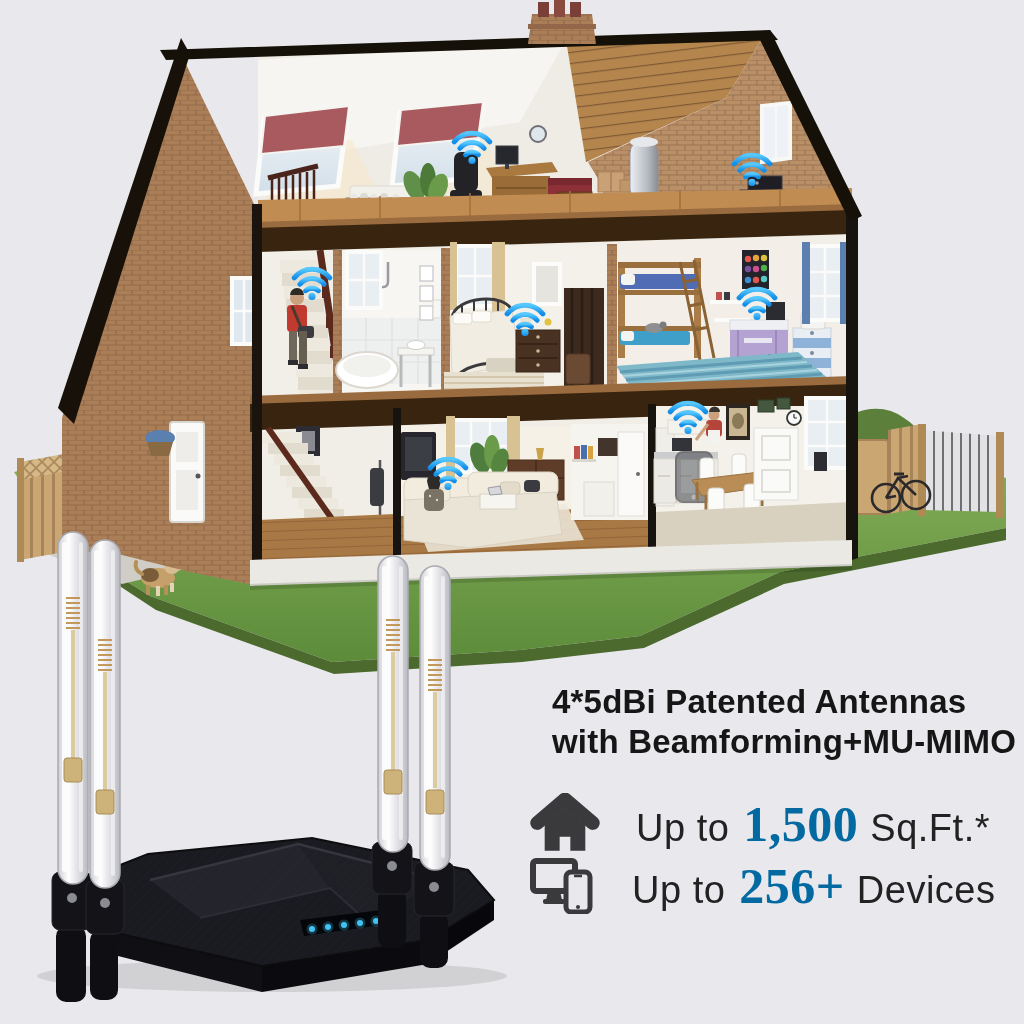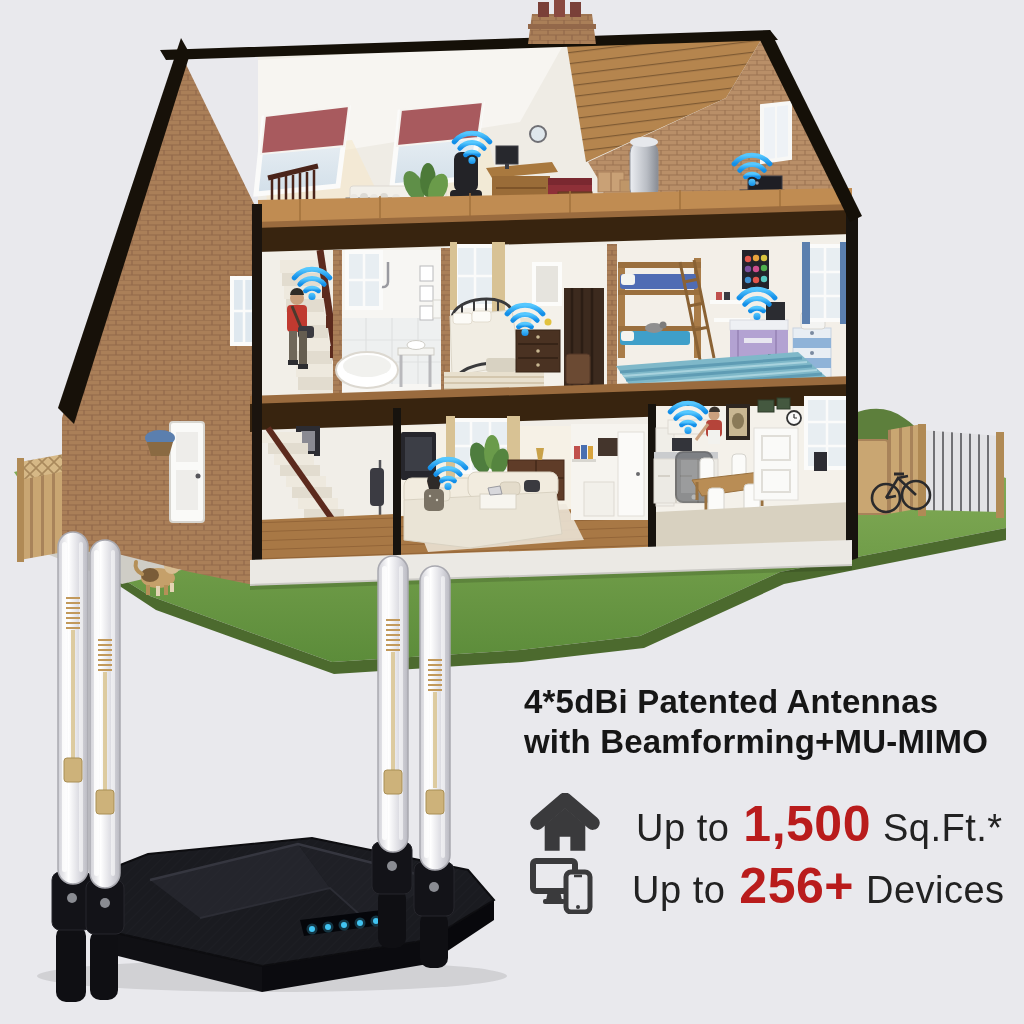--- a/index.html
+++ b/index.html
@@ -1,27 +1,27 @@
 <!DOCTYPE html>
 <html><head>
 <meta charset="utf-8">
 <style>
   html,body{margin:0;padding:0;background:#e9e9ed;}
   .canvas{position:relative;width:1024px;height:1024px;background:#e9e9ed;overflow:hidden;
           font-family:"Liberation Sans",sans-serif;}
   .scene{position:absolute;left:0;top:0;width:1024px;height:1024px;display:block;}
   .copy{position:absolute;left:0;top:0;width:1024px;height:1024px;pointer-events:none;}
-  .headline{position:absolute;left:524px;top:682px;font-weight:bold;font-size:33px;
+  .headline{position:absolute;left:552px;top:682px;font-weight:bold;font-size:33px;
             line-height:40px;color:#161616;letter-spacing:.2px;}
   .stat-row{position:absolute;left:530px;display:flex;align-items:center;}
   .stat-row.r1{top:788px;height:72px;}
   .stat-row.r2{top:850px;height:72px;}
   .stat-icon{flex:0 0 auto;margin-right:36px;}
   .stat-text{white-space:nowrap;font-size:38px;color:#222222;letter-spacing:.5px;}
-  .stat-text .val{font-weight:bold;font-size:50px;color:#b91c1c;margin:12px 12px;letter-spacing:.5px;}
+  .stat-text .val{font-weight:bold;font-size:50px;color:#0369a1;margin:12px 12px;letter-spacing:.5px;font-family:Liberation Serif, serif;}
   .stat-text .pre{margin-right:2px;}
 </style>
 </head>
 <body>
 
 <div class="canvas">
 
 <svg class="scene" viewBox="0 0 1024 1024">
 <defs>
   <linearGradient id="grassG" x1="0" y1="0" x2="0" y2="1">

